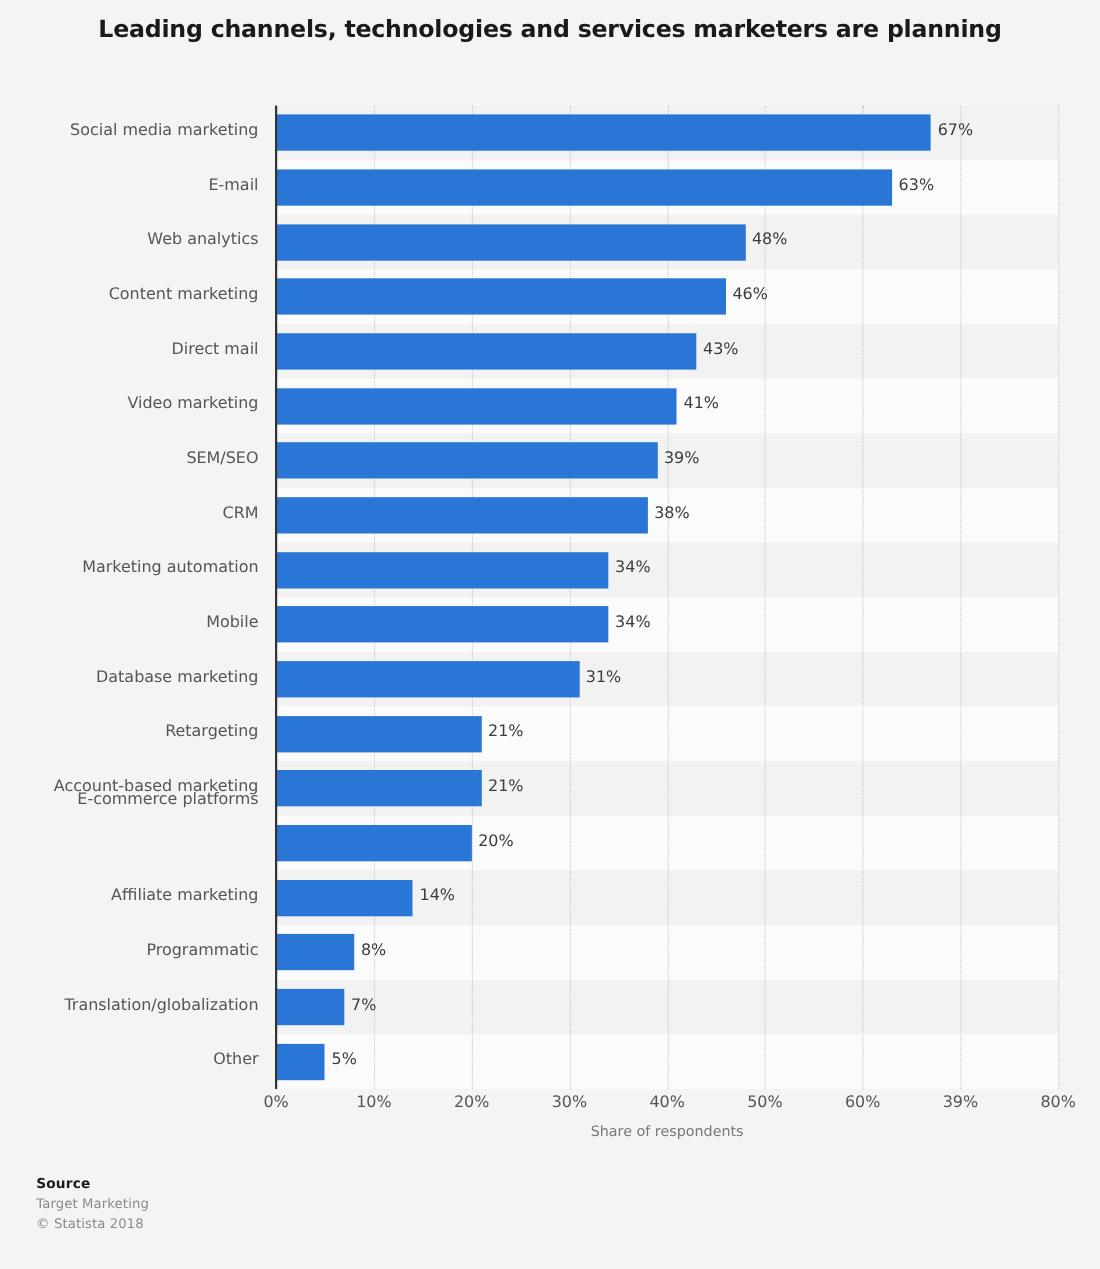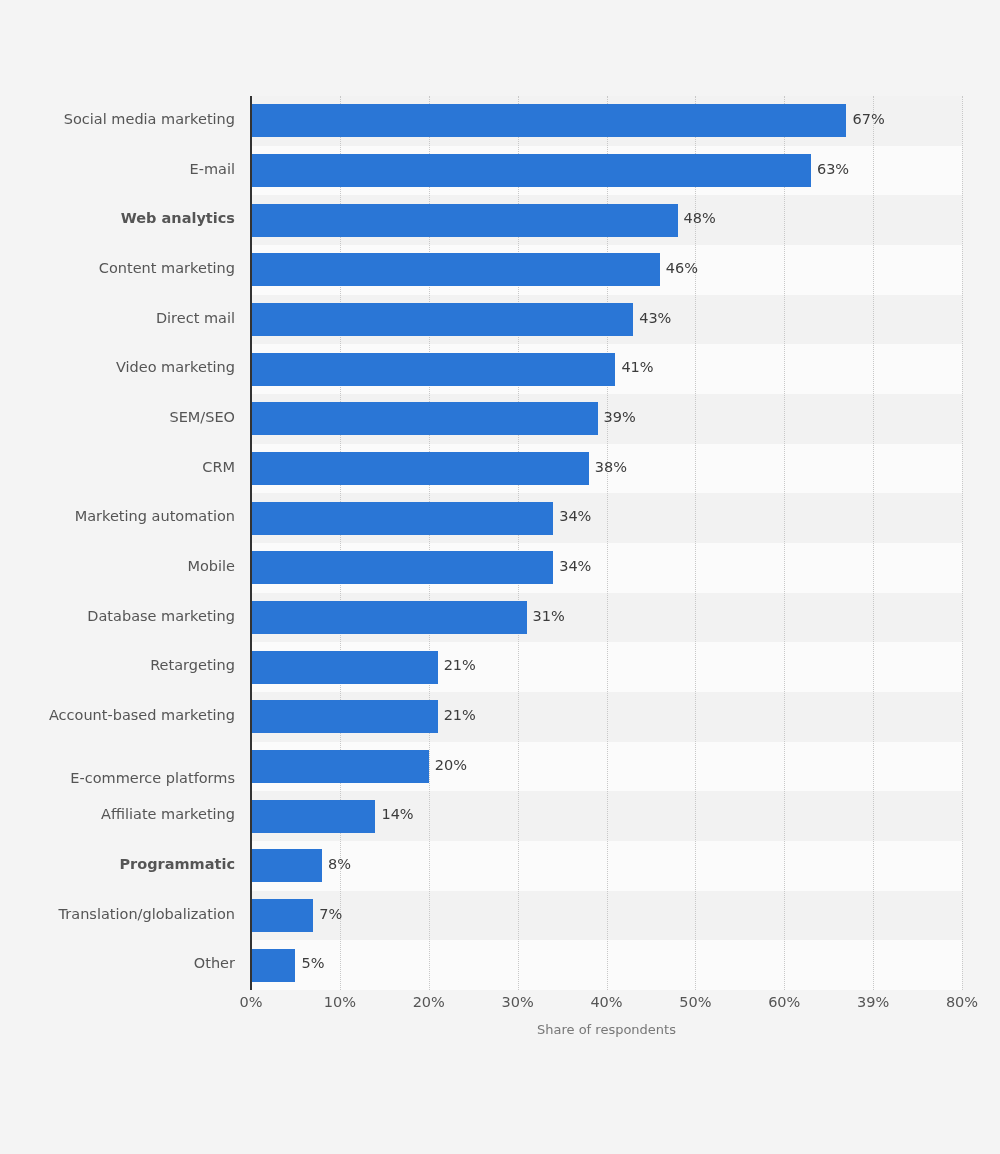--- a/index.html
+++ b/index.html
@@ -163,40 +163,41 @@
     font-size: 12px;
     color: #8a8a8a;
     line-height: 18px;
     letter-spacing: 0.1px;
   }
 </style>
 </head>
 <body>
 
 <div id="chart-title">
+  <span class="tline">Leading channels, technologies and services marketers are planning</span>
 </div>
 
 <div id="chart-area">
   <div id="y-axis-labels">
       <div class="y-label" style="top: 14.8333px;">Social media marketing</div>
       <div class="y-label" style="top: 64.5px;">E-mail</div>
-      <div class="y-label" style="top: 114.167px; font-weight: bold;">Web analytics</div>
+      <div class="y-label" style="top: 114.167px;">Web analytics</div>
       <div class="y-label" style="top: 163.833px;">Content marketing</div>
       <div class="y-label" style="top: 213.5px;">Direct mail</div>
       <div class="y-label" style="top: 263.167px;">Video marketing</div>
       <div class="y-label" style="top: 312.833px;">SEM/SEO</div>
       <div class="y-label" style="top: 362.5px;">CRM</div>
       <div class="y-label" style="top: 412.167px;">Marketing automation</div>
       <div class="y-label" style="top: 461.833px;">Mobile</div>
       <div class="y-label" style="top: 511.5px; margin-left: 44px;">Database marketing</div>
       <div class="y-label" style="top: 561.167px;">Retargeting</div>
       <div class="y-label" style="top: 610.833px;">Account-based marketing</div>
-      <div class="y-label" style="top: 674px;">E-commerce platforms</div>
+      <div class="y-label" style="top: 623px;">E-commerce platforms</div>
       <div class="y-label" style="top: 710.167px;">Affiliate marketing</div>
-      <div class="y-label" style="top: 759.833px; font-weight: bold;">Programmatic</div>
+      <div class="y-label" style="top: 759.833px;">Programmatic</div>
       <div class="y-label" style="top: 809.5px;">Translation/globalization</div>
       <div class="y-label" style="top: 859.167px;">Other</div>
     </div>
   <div id="plot">
       <div class="row-band" style="top: 0px; height: 49.6667px;"></div>
       <div class="row-band alt" style="top: 49.6667px; height: 49.6667px;"></div>
       <div class="row-band" style="top: 99.3333px; height: 49.6667px;"></div>
       <div class="row-band alt" style="top: 149px; height: 49.6667px;"></div>
       <div class="row-band" style="top: 198.667px; height: 49.6667px;"></div>
       <div class="row-band alt" style="top: 248.333px; height: 49.6667px;"></div>
@@ -266,13 +267,18 @@
       <div class="x-tick" style="left: 355.5px;">40%</div>
       <div class="x-tick" style="left: 444.375px;">50%</div>
       <div class="x-tick" style="left: 533.25px;">60%</div>
       <div class="x-tick" style="left: 622.125px;">39%</div>
       <div class="x-tick" style="left: 711px;">80%</div>
     </div>
   <div id="x-axis-title">Share of respondents</div>
 </div>
 
 <div id="footer">
+  <div id="source-block">
+    <div class="foot-head">Source</div>
+    <div class="foot-line">Target Marketing</div>
+    <div class="foot-line">© Statista 2018</div>
+  </div>
 </div>
 
 </body></html>

